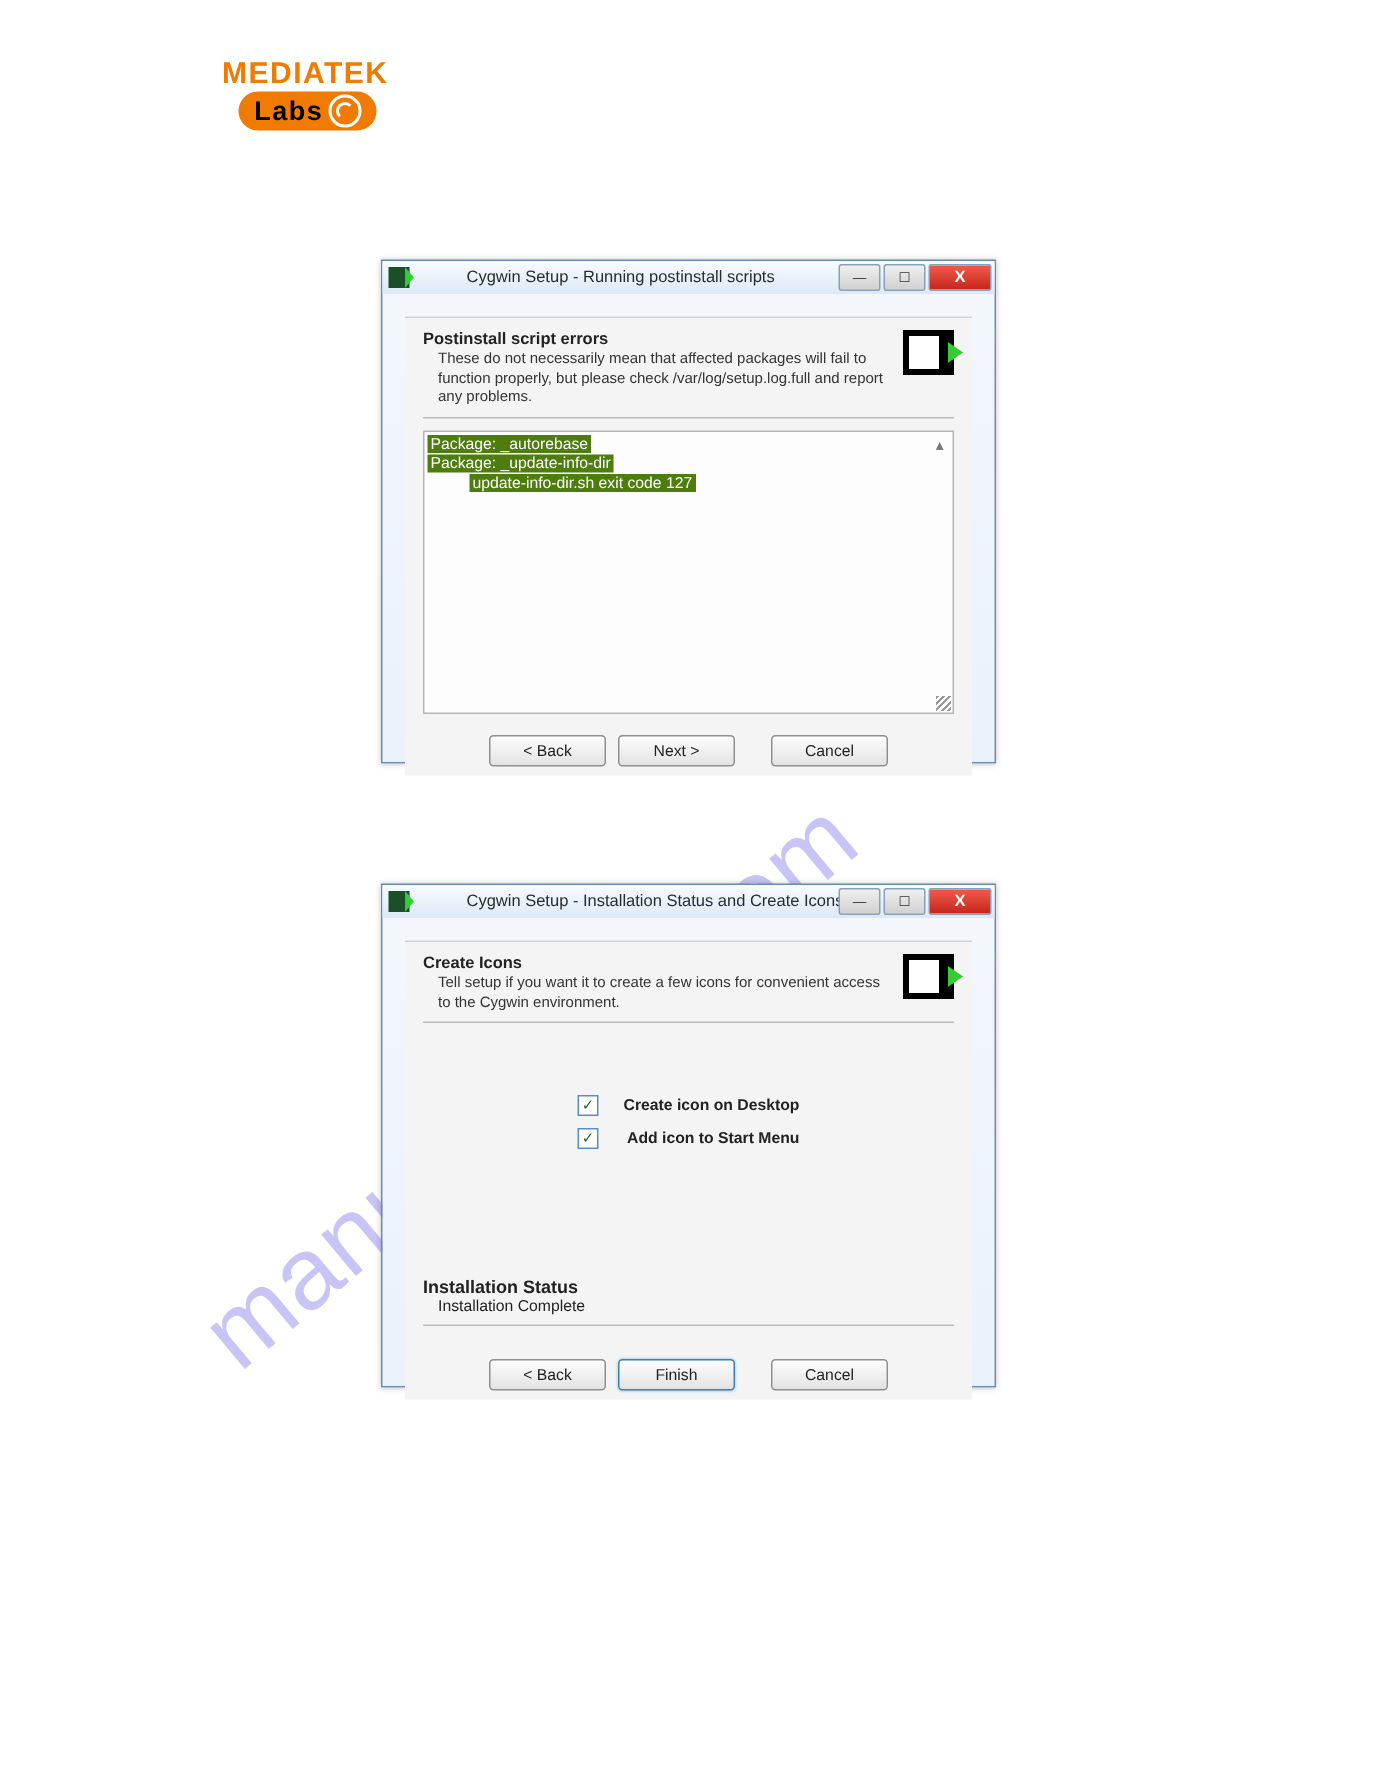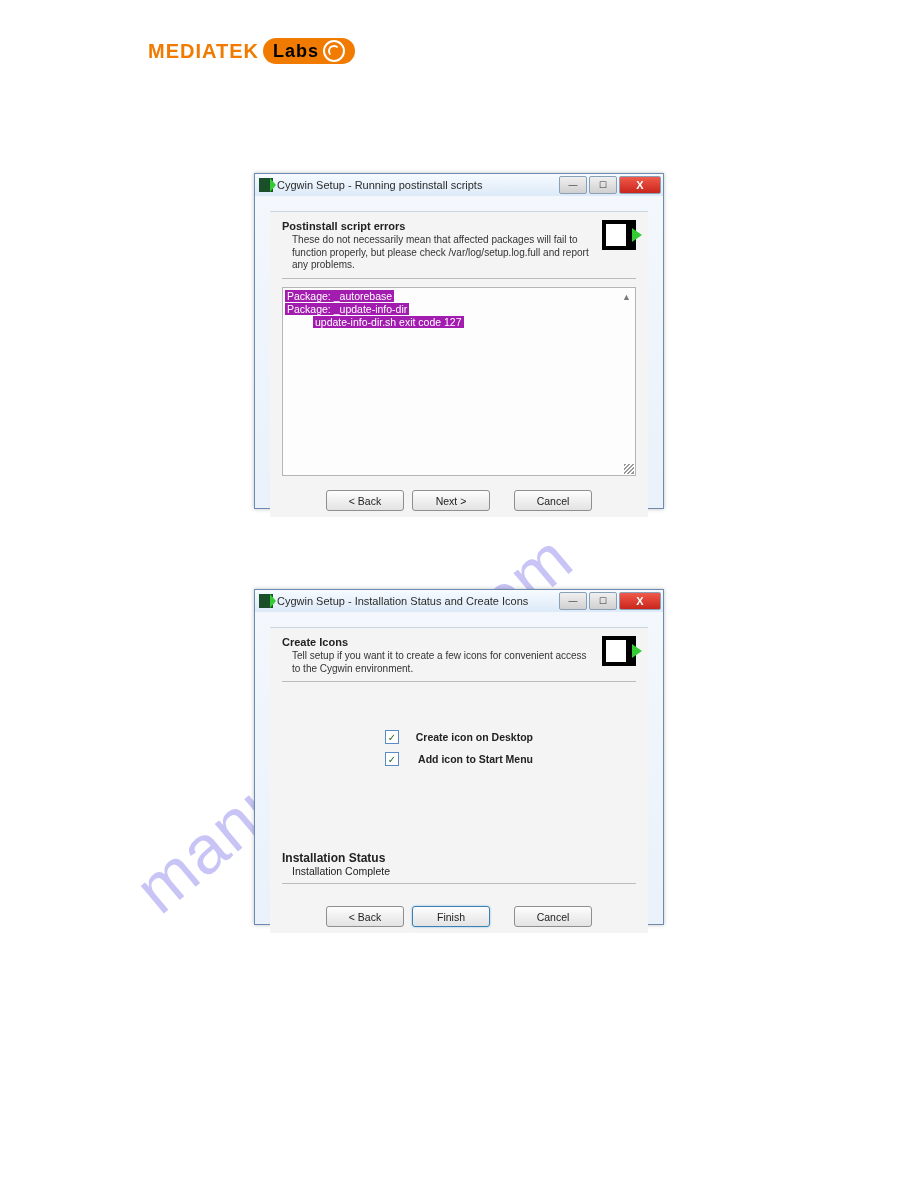--- a/index.html
+++ b/index.html
@@ -15,20 +15,21 @@
   .page-logo {
     position: absolute;
     top: 38px;
     left: 148px;
     display: flex;
     align-items: center;
     font-weight: bold;
     font-size: 20px;
     letter-spacing: 1px;
     color: #f07b00;
+    flex-direction: column;
   }
   .page-logo .labs {
     background: #f07b00;
     color: #000000;
     border-radius: 14px;
     padding: 2px 10px 2px 10px;
     margin-left: 4px;
     font-size: 18px;
     display: flex;
     align-items: center;
@@ -79,20 +80,21 @@
   .win2 { top: 589px; left: 254px; height: 334px; }
   .titlebar {
     height: 22px;
     background: linear-gradient(#f7fbff,#dce9f7);
     display: flex;
     align-items: center;
     padding: 0 4px;
     font-size: 11px;
     color: #2b2b2b;
     position: relative;
+    gap: 34px;
   }
   .titlebar .app-icon {
     width: 14px;
     height: 14px;
     background: #1b4f2a;
     margin-right: 4px;
     position: relative;
   }
   .titlebar .app-icon::after {
     content:'';
@@ -173,21 +175,21 @@
     border:1px solid #b5b5b5;
     background:#fdfdfd;
     padding:0;
     position:relative;
     overflow:hidden;
     font-size:10.5px;
     color:#fff;
   }
   .log-box .lines { padding:2px 2px; }
   .log-box .hl {
-    background:#a21caf;
+    background:#4d7c0f;
     display:inline-block;
     padding:0 2px;
     margin-bottom:1px;
     white-space:pre;
   }
   .log-box .ind { padding-left:28px; display:block; }
   .log-box .scroll-indicator {
     position:absolute;
     top:4px; right:4px;
     font-size:9px;

